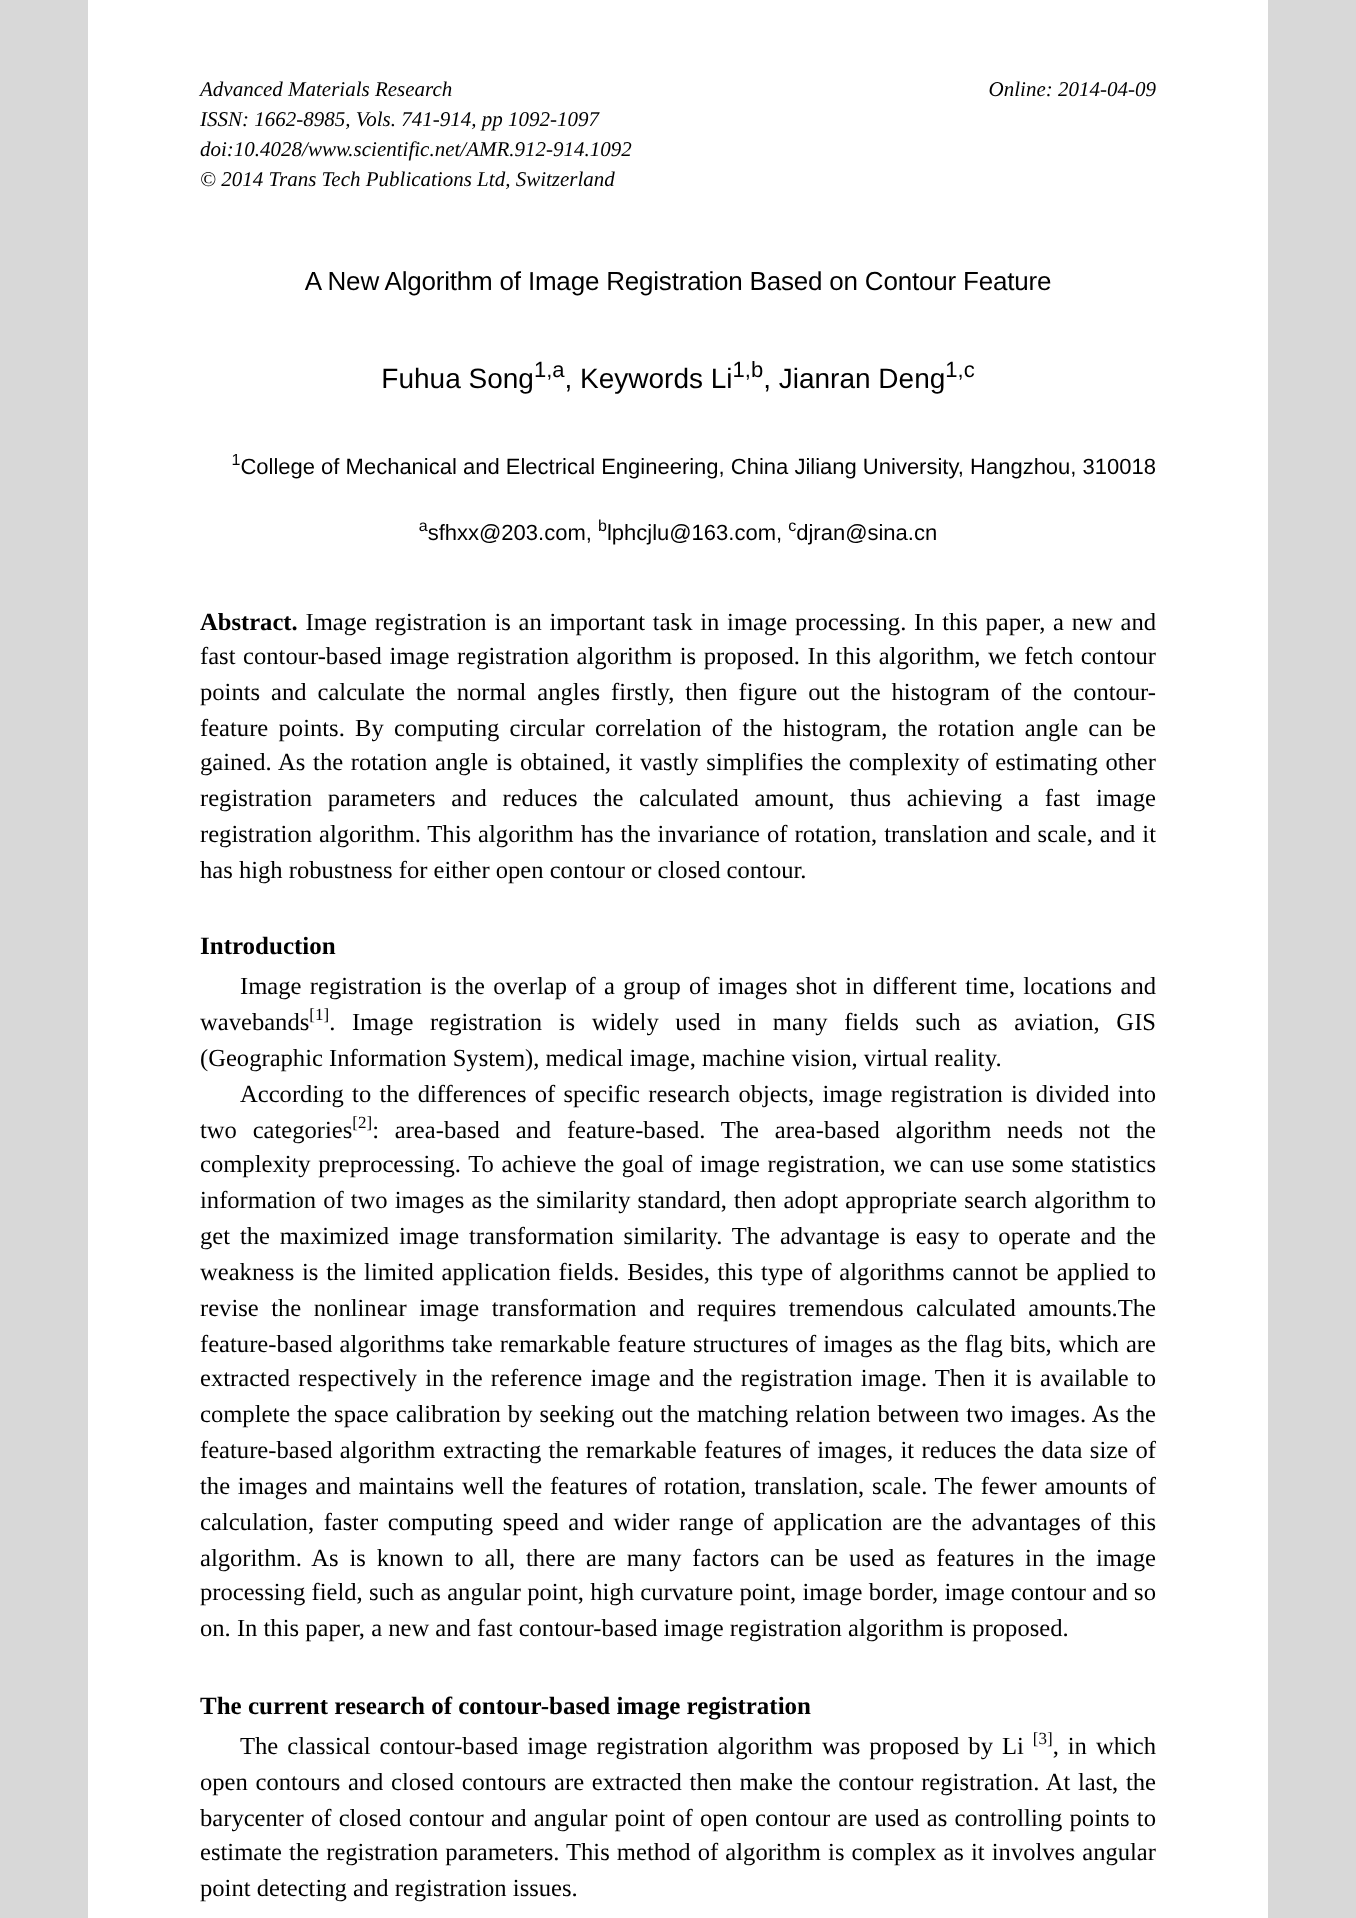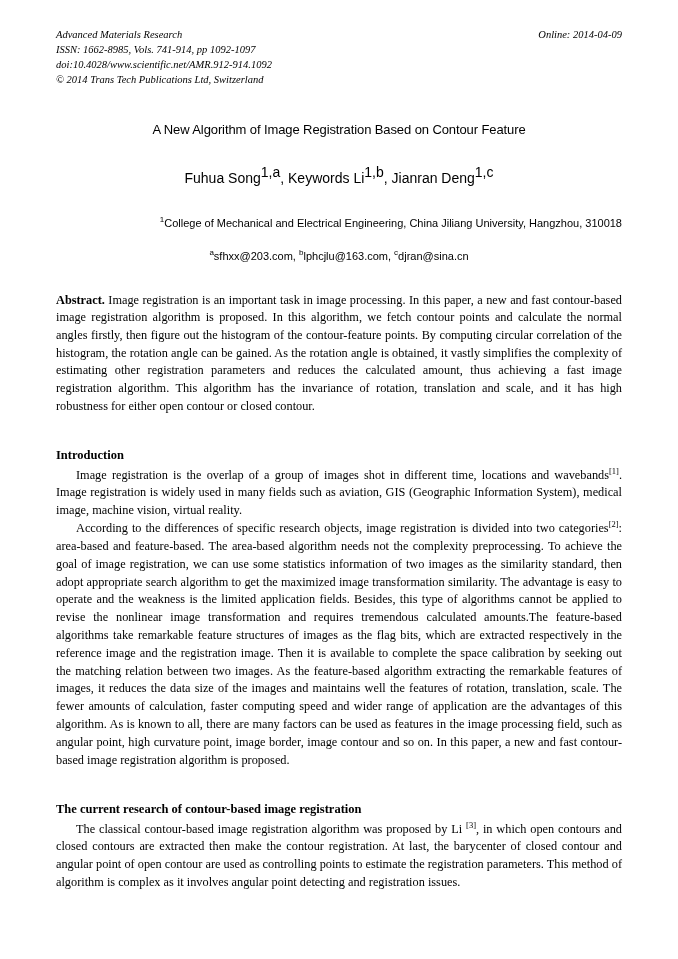--- a/index.html
+++ b/index.html
@@ -1,27 +1,27 @@
 <!DOCTYPE html>
 <html><head>
 <meta charset="utf-8">
 <style>
   html, body {
     margin: 0;
     padding: 0;
     background: #d8d8d8;
   }
   .page {
-    width: 678px;
+    width: 590px;
     height: 959px;
     background: #ffffff;
     margin: 0 auto;
     position: relative;
     box-sizing: border-box;
-    padding: 28px 56px 20px 56px;
+    padding: 39px 56px 20px 56px;
     font-family: "Liberation Serif", serif;
     color: #000000;
     overflow: hidden;
   }
   .masthead {
     display: flex;
     justify-content: space-between;
     align-items: flex-start;
     font-style: italic;
     font-size: 10.5px;
@@ -36,21 +36,21 @@
     font-family: "Liberation Sans", sans-serif;
     margin-top: 34px;
     letter-spacing: -0.1px;
   }
   .authors {
     text-align: center;
     font-size: 14px;
     font-family: "Liberation Sans", sans-serif;
     margin-top: 33px;
   }
-  .authors sup { font-size: 14px; }
+  .authors sup { font-size: 11px; }
   .affil {
     text-align: right;
     font-size: 11px;
     font-family: "Liberation Sans", sans-serif;
     margin-top: 31px;
   }
   .affil sup { font-size: 8px; }
   .emails {
     text-align: center;
     font-size: 11px;
@@ -67,21 +67,21 @@
   .abstract {
     margin-top: 30px;
     font-size: 12.3px;
     text-align: justify;
     line-height: 1.44;
   }
   .abstract b { font-weight: bold; }
   .section-head {
     font-weight: bold;
     font-size: 12.5px;
-    margin-top: 32px;
+    margin-top: 22px;
     margin-bottom: 4px;
   }
   p.body {
     font-size: 12.3px;
     text-align: justify;
     line-height: 1.45;
     margin: 0;
     text-indent: 20px;
   }
   sup { vertical-align: super; font-size: 8.5px; line-height: 0; }

